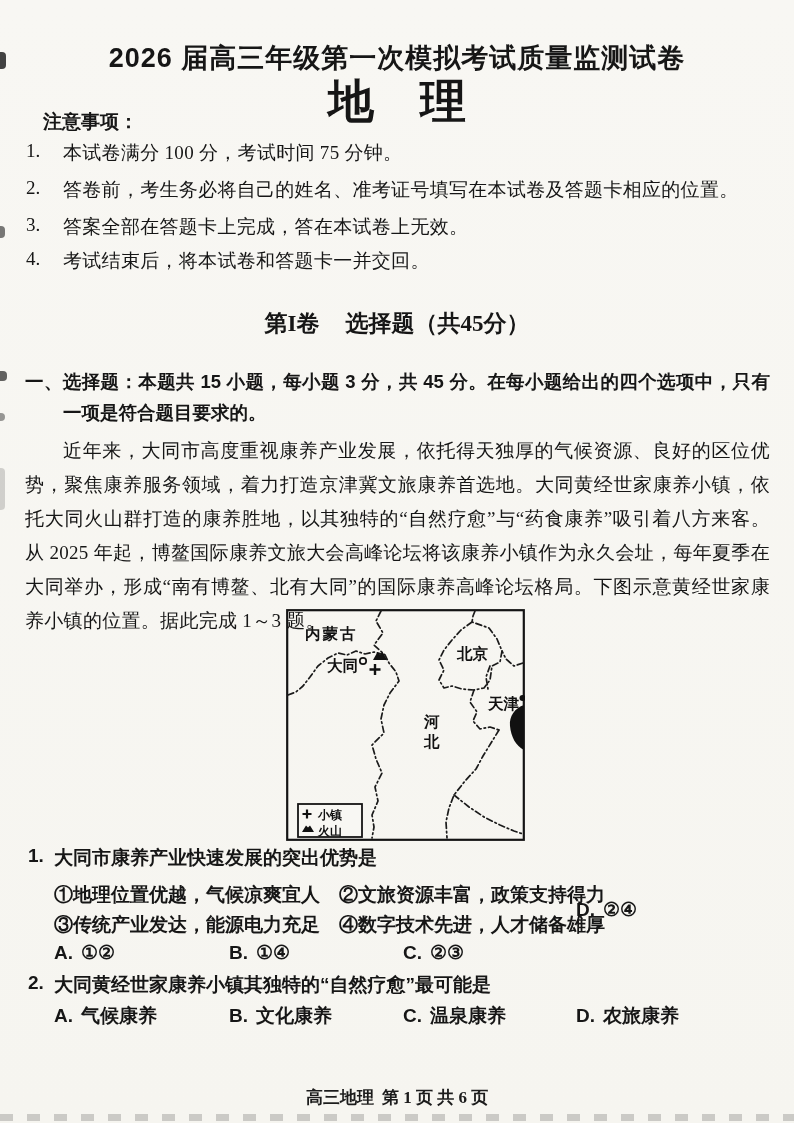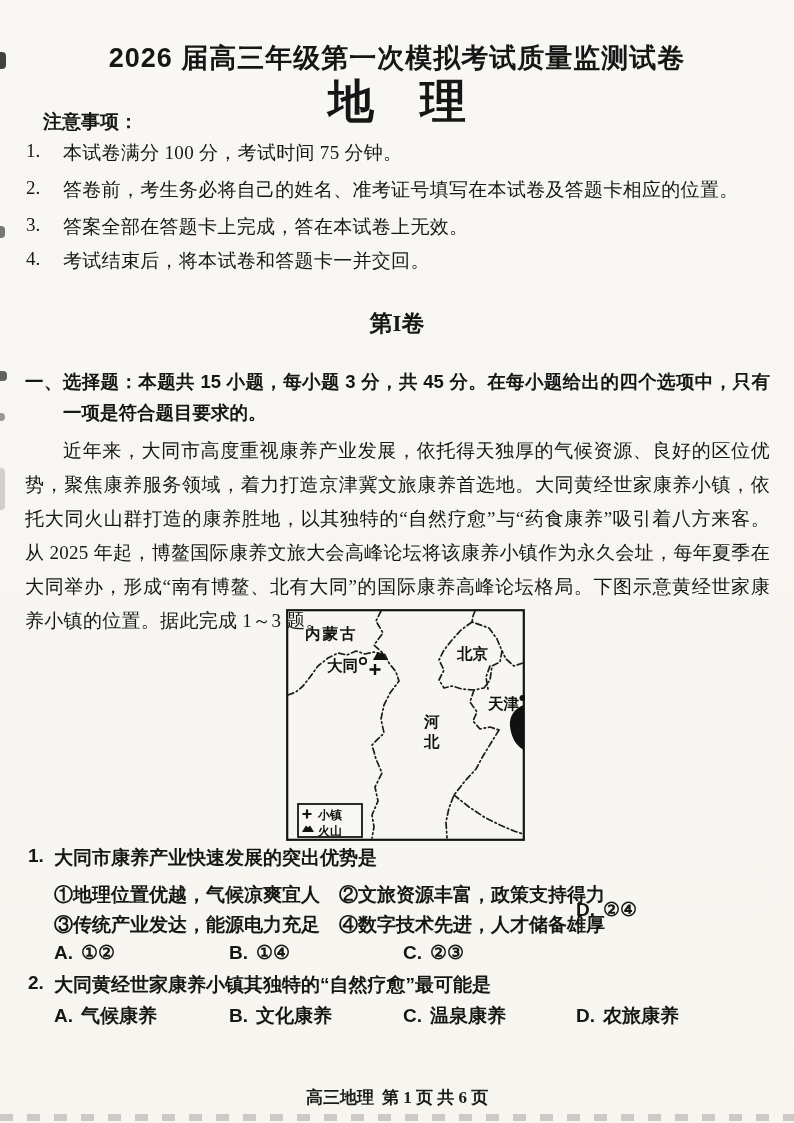--- a/index.html
+++ b/index.html
@@ -113,20 +113,21 @@
     <span class="num">3.</span>
     <span class="txt">答案全部在答题卡上完成，答在本试卷上无效。</span>
   </div>
   <div class="notice-item" style="top:248px">
     <span class="num">4.</span>
     <span class="txt">考试结束后，将本试卷和答题卡一并交回。</span>
   </div>
 
   <div class="section-heading">
     <span>第I卷</span>
+    <span>选择题（共45分）</span>
   </div>
 
   <div class="directions">一、选择题：本题共 15 小题，每小题 3 分，共 45 分。在每小题给出的四个选项中，只有一项是符合题目要求的。</div>
 
   <div class="passage">近年来，大同市高度重视康养产业发展，依托得天独厚的气候资源、良好的区位优势，聚焦康养服务领域，着力打造京津冀文旅康养首选地。大同黄经世家康养小镇，依托大同火山群打造的康养胜地，以其独特的“自然疗愈”与“药食康养”吸引着八方来客。从 2025 年起，博鳌国际康养文旅大会高峰论坛将该康养小镇作为永久会址，每年夏季在大同举办，形成“南有博鳌、北有大同”的国际康养高峰论坛格局。下图示意黄经世家康养小镇的位置。据此完成 1～3 题。</div>
 
   <div class="map-figure">
     <svg width="239" height="232" viewBox="0 0 239 232">
 
       <rect x="1.2" y="1.2" width="236.6" height="229.6" fill="none" stroke="#141414" stroke-width="2.2"></rect>

